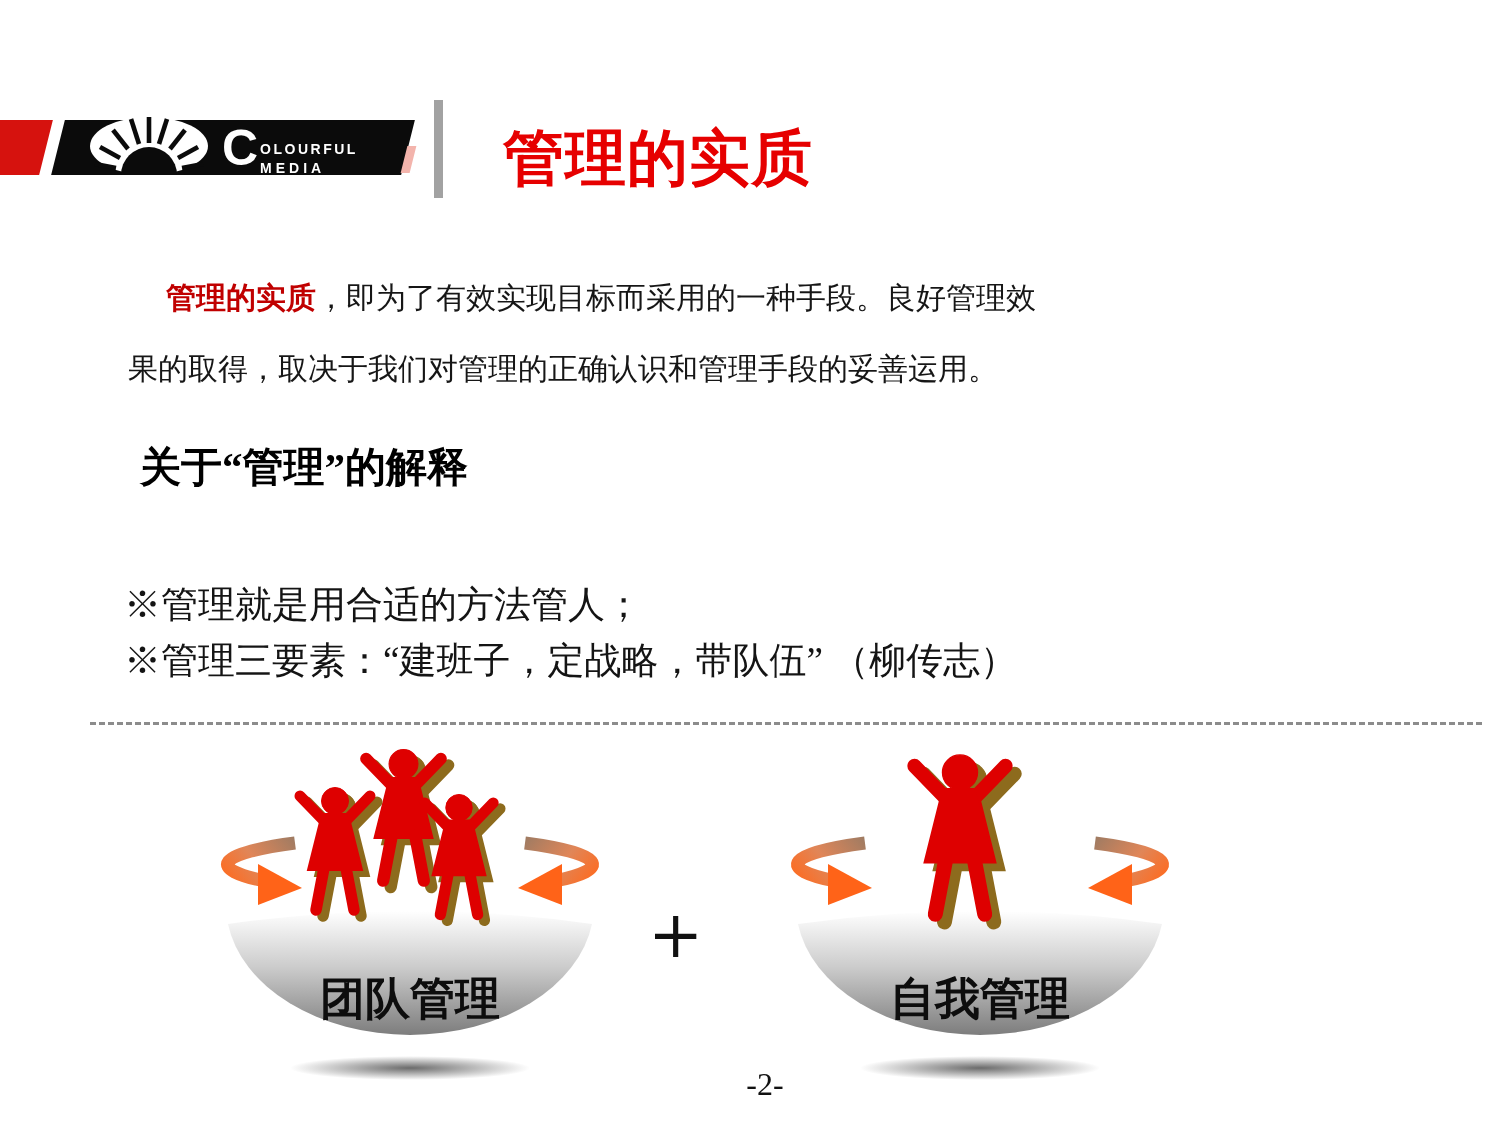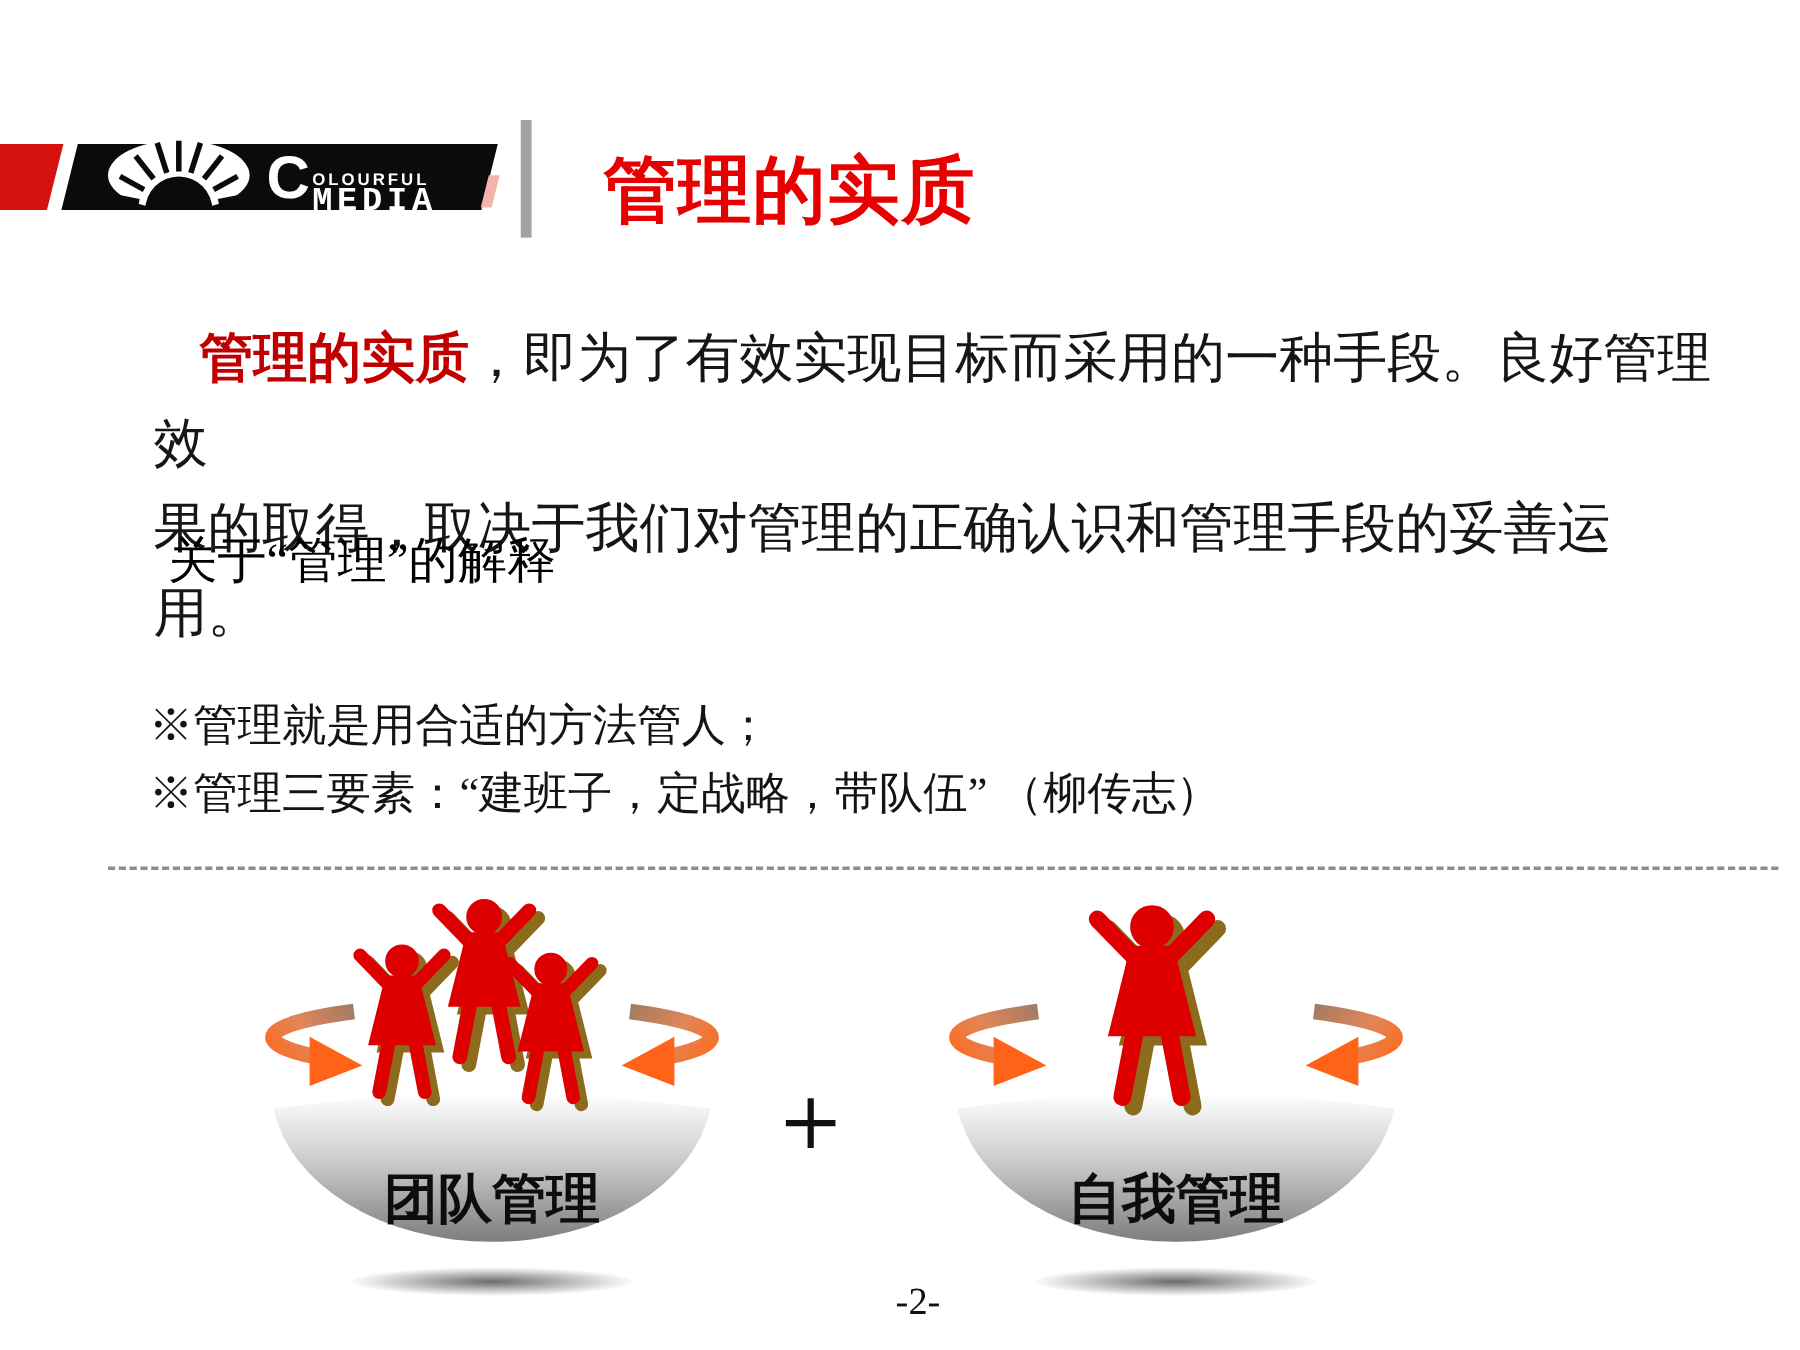--- a/index.html
+++ b/index.html
@@ -13,32 +13,32 @@
   .logo-black{position:absolute;left:58px;top:120px;width:350px;height:55px;
     background:#0b0b0b;transform:skewX(-14deg);}
   .logo-sliver{position:absolute;left:404px;top:146px;width:9px;height:27px;
     background:#f3b4ac;transform:skewX(-14deg);}
   .sunburst{position:absolute;left:88px;top:117px;}
   .logo-text{position:absolute;left:222px;top:125px;display:flex;align-items:flex-start;
     color:#ffffff;font-family:"Liberation Sans","DejaVu Sans",sans-serif;font-weight:bold;}
   .logo-c{font-size:50px;line-height:46px;}
   .logo-words{display:flex;flex-direction:column;margin-left:2px;margin-top:17px;}
   .logo-w1{font-size:14px;letter-spacing:2.5px;line-height:15px;}
-  .logo-w2{font-size:28px;letter-spacing:4px;line-height:23px;font-family:Liberation Mono, monospace;}
+  .logo-w2{font-size:14px;letter-spacing:4px;line-height:23px;}
   .vbar{position:absolute;left:434px;top:100px;width:9px;height:98px;background:#a2a2a2;}
   
   .title{position:absolute;left:503px;top:118px;font-size:61px;font-weight:bold;
     color:#e60000;font-family:"Liberation Sans","DejaVu Sans",sans-serif;letter-spacing:1px;}
   
-  .para{position:absolute;left:128px;top:262px;width:1300px;font-size:45px;
+  .para{position:absolute;left:128px;top:262px;width:1300px;font-size:30px;
     line-height:71px;color:#161616;}
   .para .lead{color:#c00000;font-weight:bold;
     font-family:"Liberation Sans","DejaVu Sans",sans-serif;margin-left:38px;}
   
-  .sec-head{position:absolute;left:140px;top:440px;font-size:41px;font-weight:normal;color:#000;}
+  .sec-head{position:absolute;left:140px;top:440px;font-size:41px;font-weight:bold;color:#000;}
   .bullet{position:absolute;left:124px;font-size:37px;color:#141414;}
   .bullet.b0{top:515px;}
   .bullet.b1{top:580px;}
   .bullet.b2{top:636px;}
   
   .divider{position:absolute;left:90px;top:722px;width:1392px;height:0;
     border-top:3px dashed #8c8c8c;}
   
   .diag{position:absolute;top:748px;width:470px;height:345px;}
   .diag.left{left:170px;}

